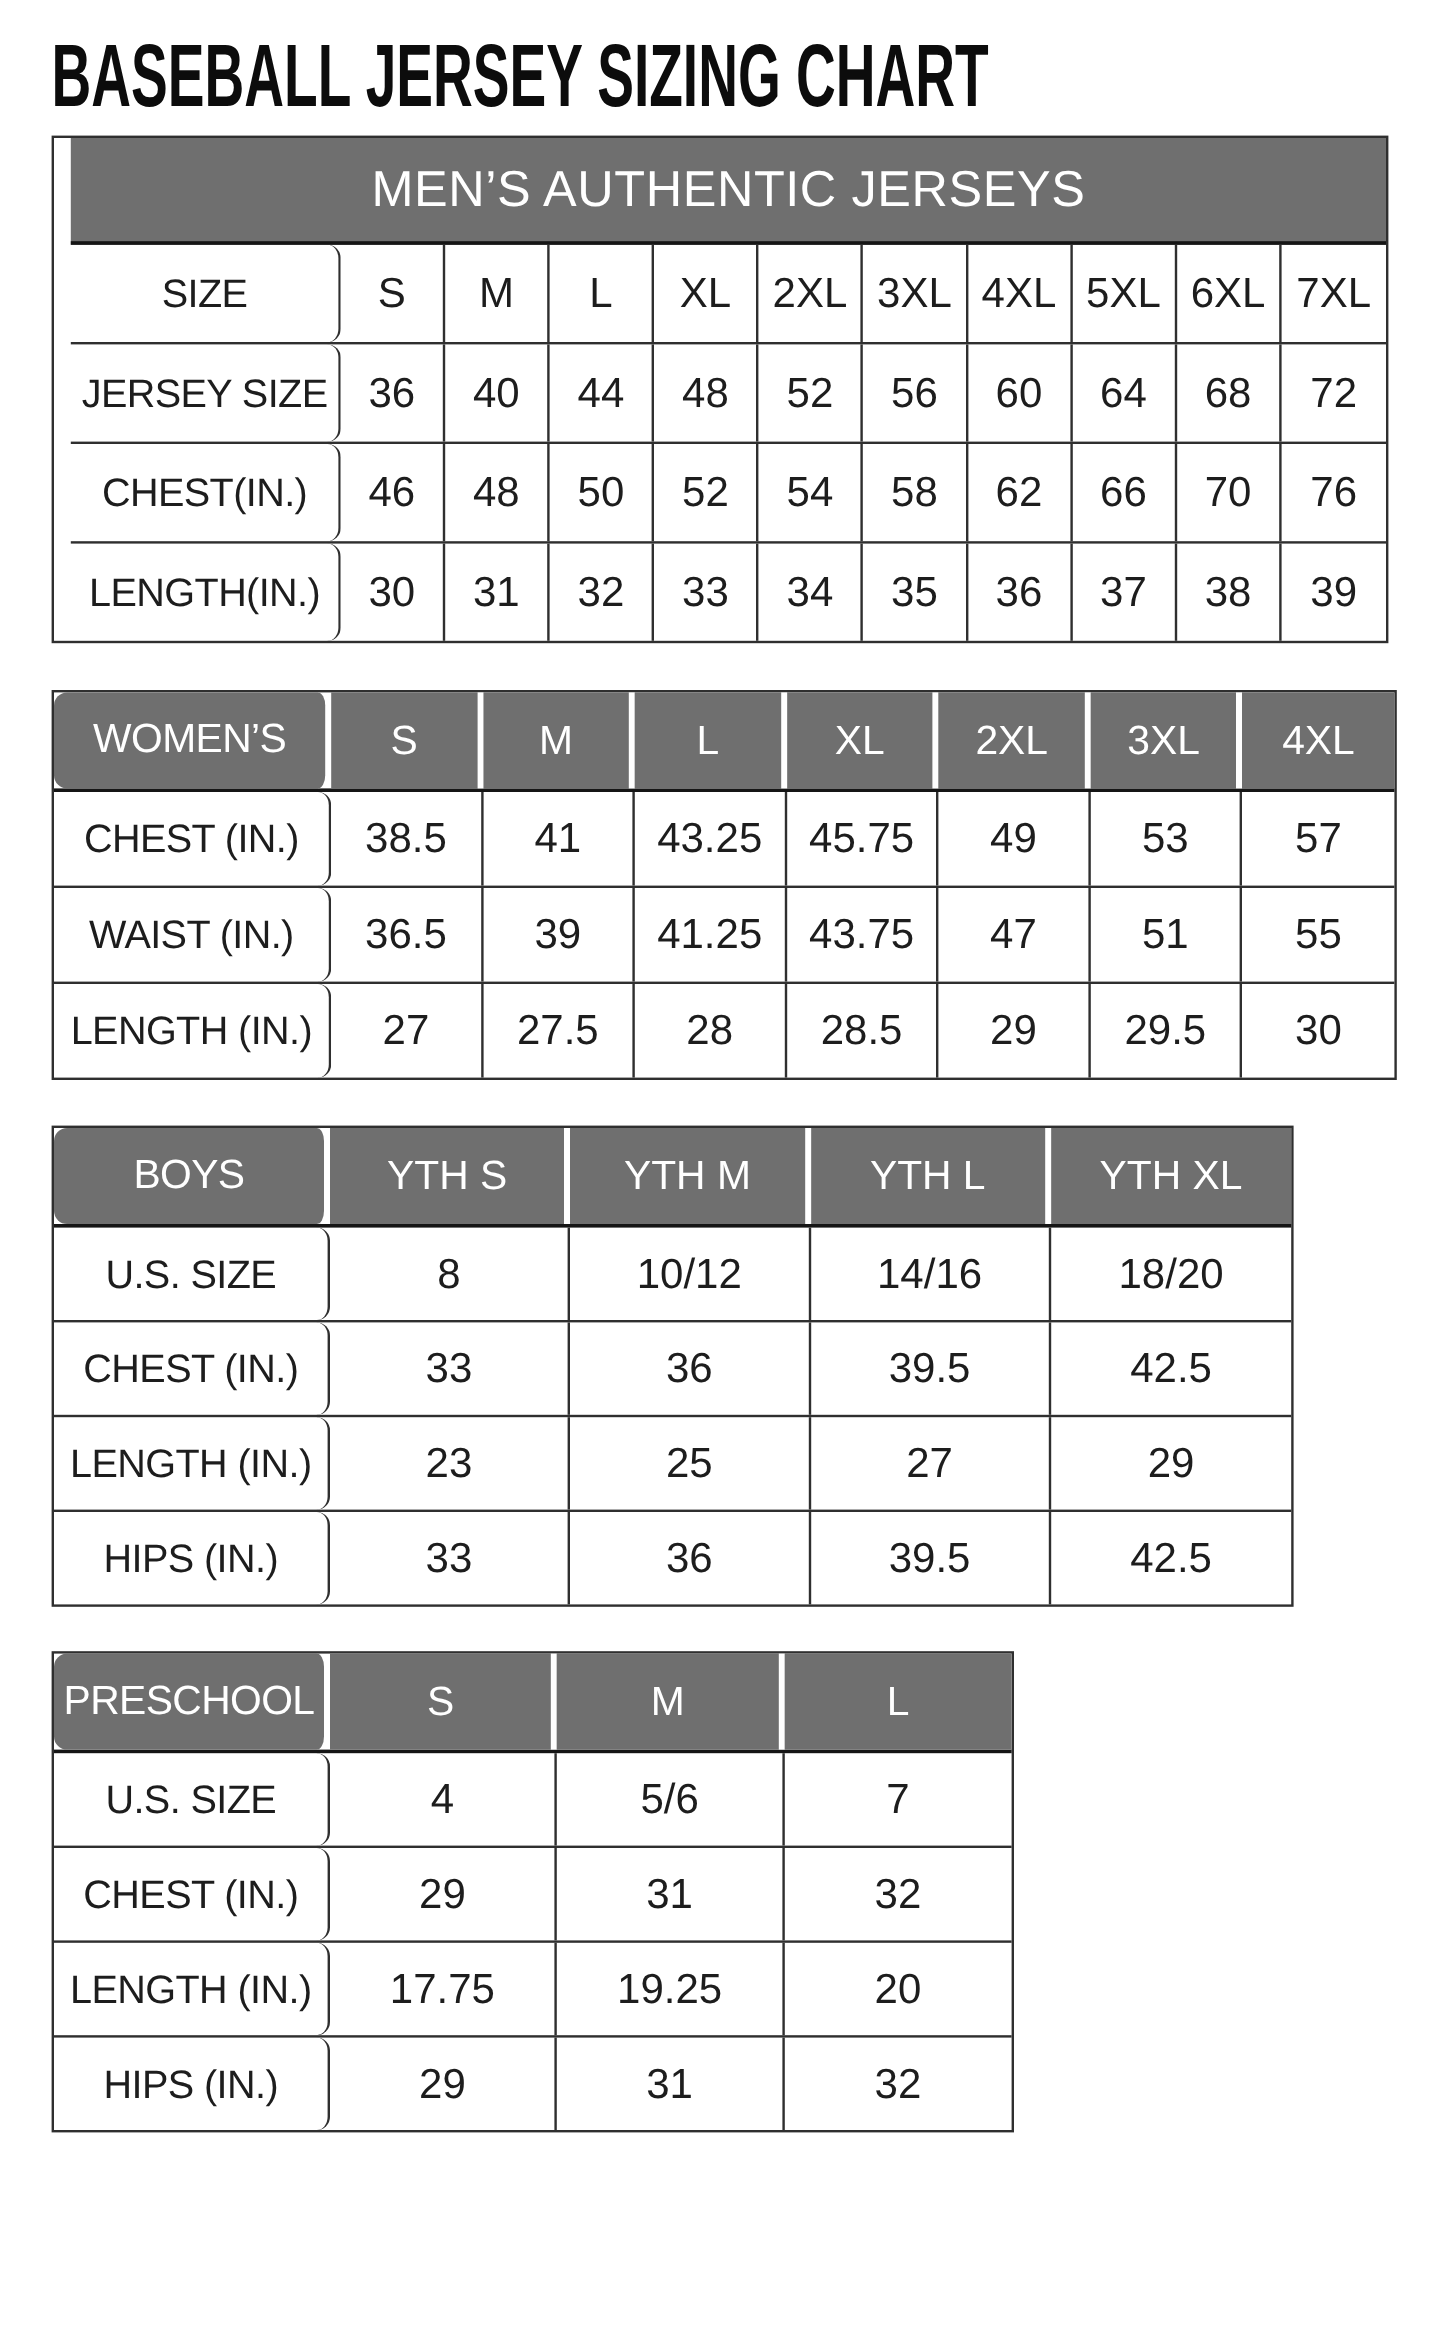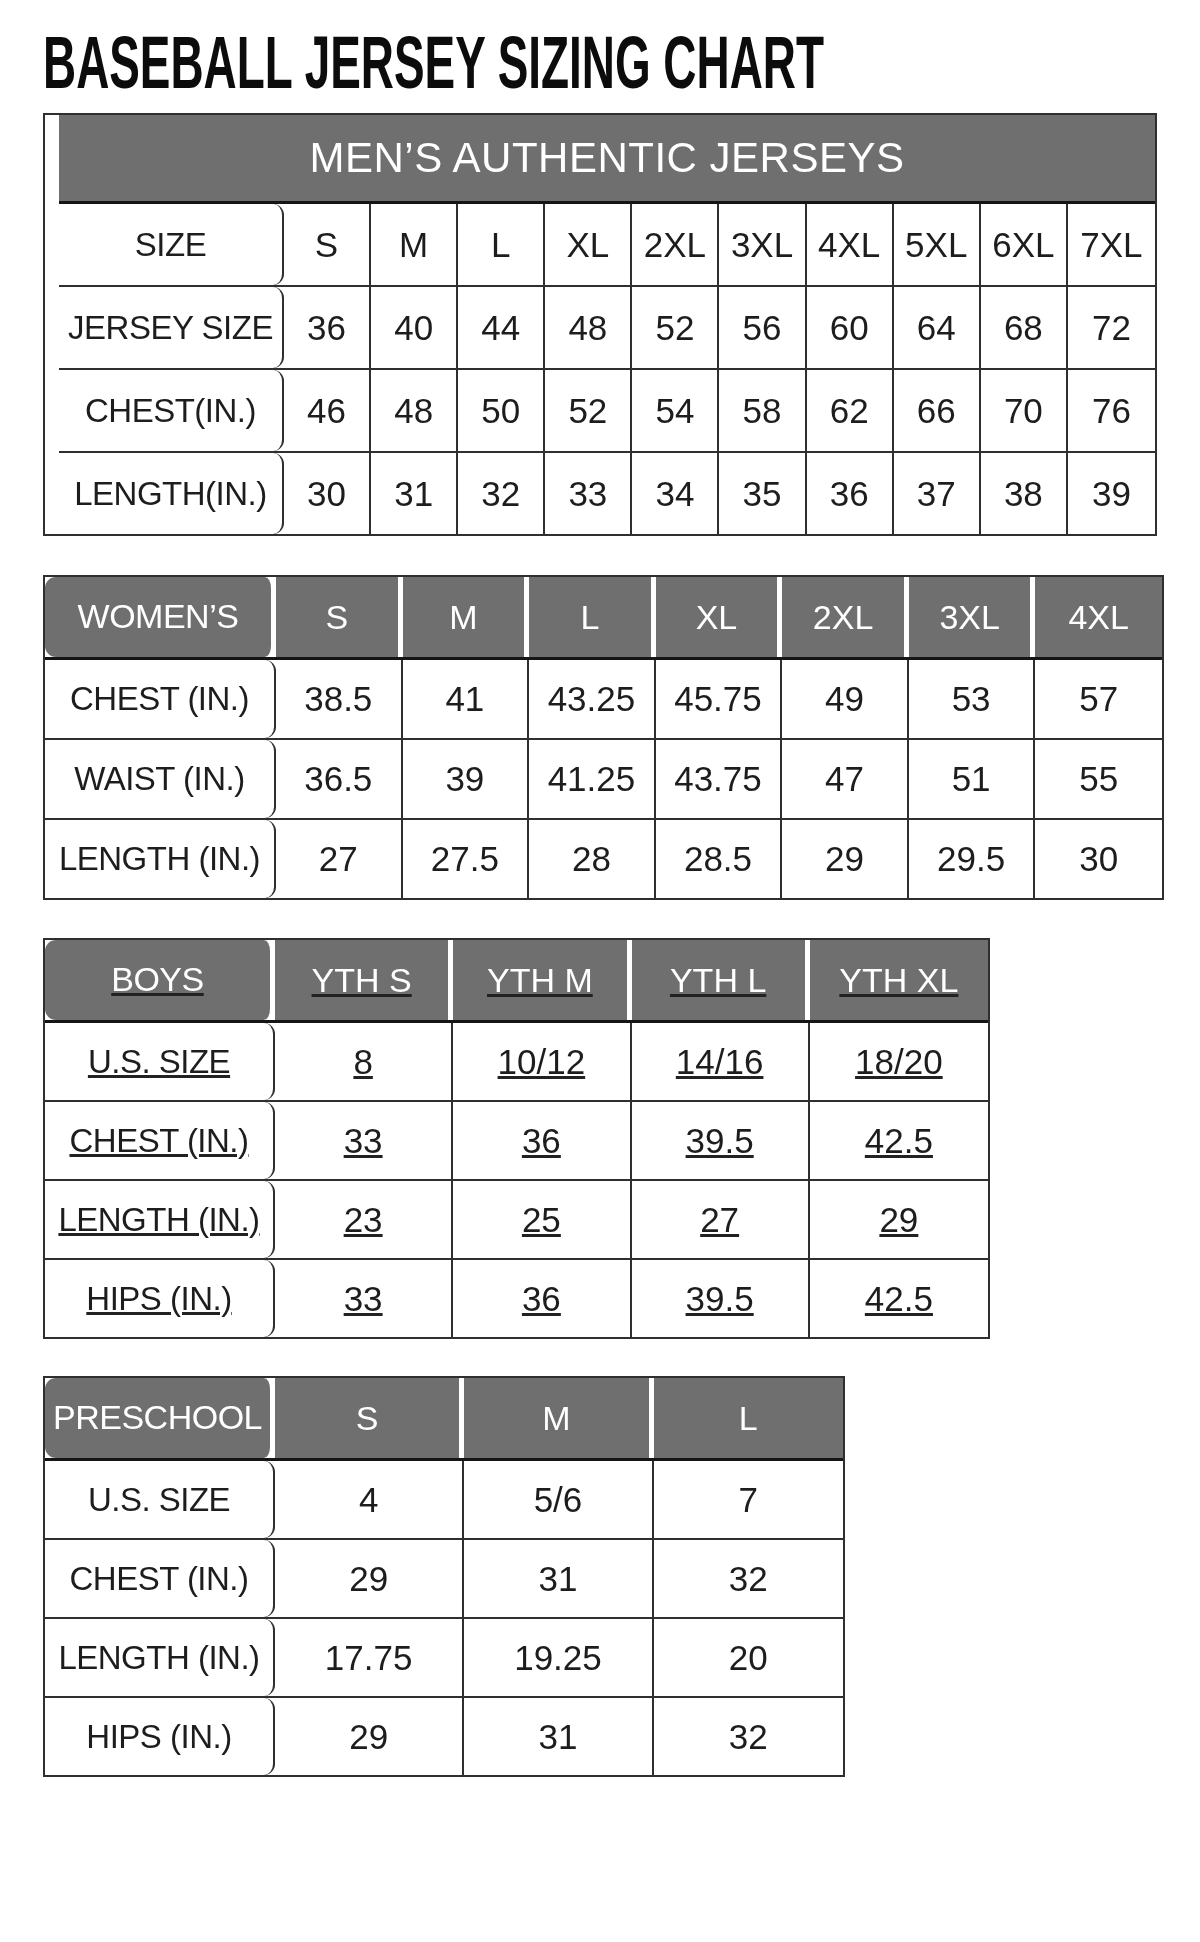--- a/index.html
+++ b/index.html
@@ -24,21 +24,21 @@
   }
 
   
   .sz-table{
     border:2px solid #2f2f2f;
     background:#fff;
     box-sizing:border-box;
   }
   .mens{width:1114px;margin-top:13px;padding-left:14px;}
   .womens{width:1121px;margin-top:39px;}
-  .boys{width:947px;margin-top:38px;text-decoration:underline;}
+  .boys{width:1035px;margin-top:38px;}
   .preschool{width:802px;margin-top:37px;}
 
   .banner{
     height:86px;background:#6f6f6f;color:#fff;
     display:flex;align-items:center;justify-content:center;
     font-size:42px;letter-spacing:0.5px;
     border-bottom:3px solid #151515;
   }
   .trow{display:grid;}
   .mens .trow{grid-template-columns:225px repeat(10,1fr);min-height:81px;}

